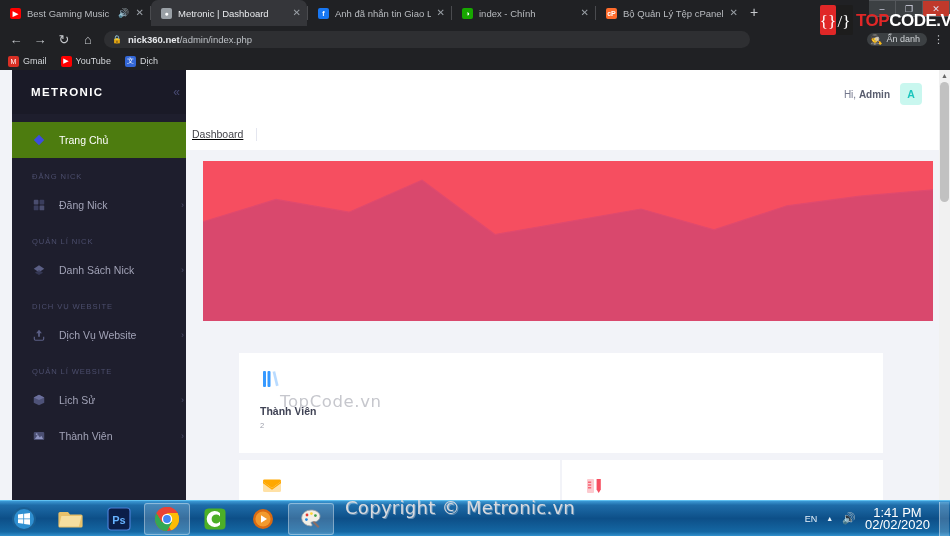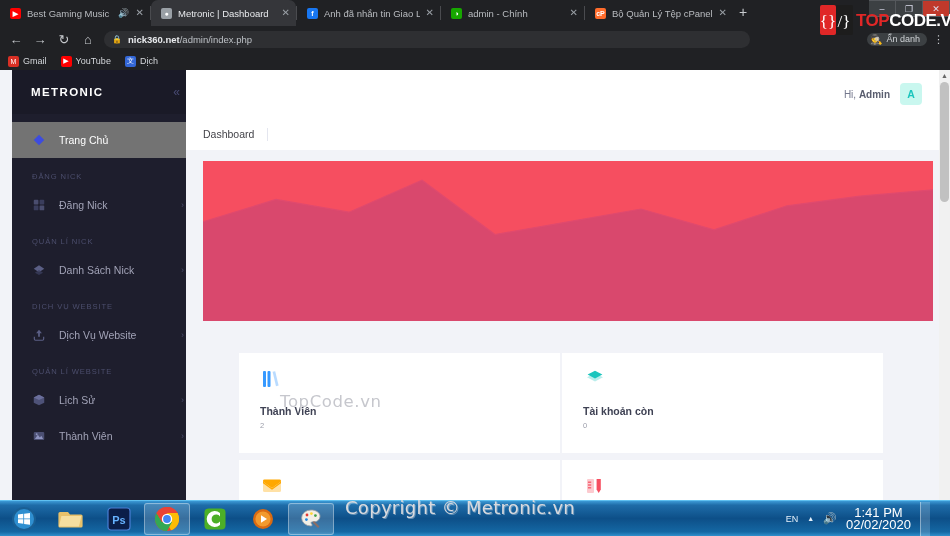--- a/index.html
+++ b/index.html
@@ -65,35 +65,35 @@
   .viewport { position:absolute; left:0; top:70px; width:950px; height:430px; background:#f2f3f8; overflow:hidden; }
 
   
   .sidebar { position:absolute; left:12px; top:0; width:186px; height:430px; background:#1e1e2d; }
   .brandbar { height:44px; display:flex; align-items:center; justify-content:space-between;
               padding:0 18px 0 19px; background:#1a1a27; }
   .brand { color:#fff; font-size:11.5px; font-weight:bold; letter-spacing:1.4px; }
   .collapse { color:#494b74; font-size:12px; }
   .navwrap { padding-top:8px; }
   .navitem { height:36px; display:flex; align-items:center; padding:0 14px 0 20px; gap:13px; position:relative; }
-  .navitem.active { background:#737373; }
+  .navitem.active { background:#4d7c0f; }
   .navitem .label { font-size:10.5px; color:#a2a3b7; white-space:nowrap; }
   .navitem.active .label { color:#fff; }
   .navitem .caret { margin-left:auto; color:#4b4d6b; font-size:9px; }
   .navicon { width:14px; height:14px; flex:0 0 14px; display:flex; align-items:center; justify-content:center; }
   .section { font-size:7.6px; letter-spacing:.9px; color:#4c4e6d; padding:14px 0 6px 20px; text-transform:uppercase; }
 
   
   .content { position:absolute; left:186px; top:0; right:0; height:430px; background:#f2f3f8; }
   .topbar { height:48px; background:#fff; display:flex; align-items:center; justify-content:flex-end; padding-right:28px; }
   .greet { font-size:10px; color:#74788d; margin-right:10px; }
   .greet b { color:#595d6e; font-weight:bold; }
   .avatar { width:22px; height:22px; border-radius:4px; background:#c9f7ef; color:#1bc5bd;
             display:flex; align-items:center; justify-content:center; font-size:10.5px; font-weight:bold; }
-  .subbar { height:32px; background:#fff; display:flex; align-items:center; padding-left:17px; }
+  .subbar { height:32px; background:#fff; display:flex; align-items:center; padding-left:6px;text-decoration:underline; }
   .subbar .crumb { font-size:10.5px; color:#434349; }
   .subbar .crumb-div { width:1px; height:13px; background:#e4e6ef; margin-left:13px; }
 
   .hero { position:relative; margin:11px 17px 0 17px; height:160px; background:#f64e60; overflow:hidden; }
   .hero svg { position:absolute; left:0; bottom:0; width:100%; height:100%; display:block; }
 
   .cards { position:absolute; left:239px; top:283px; width:644px; }
   .cardrow { display:flex; gap:2px; }
   .card { flex:1; background:#fff; height:100px; padding:14px 0 0 21px; position:relative; }
   .card.r2 { height:98px; }
@@ -111,21 +111,21 @@
   .sb-arrow { position:absolute; left:0; width:11px; height:11px; display:flex; align-items:center;
               justify-content:center; font-size:7px; color:#666; background:#f1f1f1; }
 
   
   .taskbar { position:absolute; left:0; bottom:0; width:950px; height:36px;
              background:linear-gradient(#3c9ad6 0%, #1e6ca8 12%, #0d4f88 50%, #1467a3 88%, #2f8fcc 100%);
              border-top:1px solid #5fc0f0; display:flex; align-items:center; }
   .startorb { width:48px; height:34px; display:flex; align-items:center; justify-content:center; }
   .tbitem { width:46px; height:32px; display:flex; align-items:center; justify-content:center; position:relative; }
   .tbitem.open { background:rgba(255,255,255,.18); border:1px solid rgba(255,255,255,.35); border-radius:3px; }
-  .tray { margin-left:auto; display:flex; align-items:center; gap:9px; padding-right:20px;
+  .tray { margin-left:auto; display:flex; align-items:center; gap:9px; padding-right:1px;
           color:#e6f2fb; font-size:9px; }
   .clock { text-align:center; line-height:12px; font-size:13px; color:#fff; }
   .showdesk { width:10px; height:34px; background:rgba(255,255,255,.18); border-left:1px solid rgba(255,255,255,.4); }
   .wm-bottom { left:345px; top:497px; font-size:18px; color:#d9dade; letter-spacing:.3px;
                text-shadow:1px 1px 0 rgba(255,255,255,.35); }
 
   
   .tclogo { position:absolute; left:820px; top:3px; display:flex; align-items:center; gap:2px; }
   .tcmark { width:34px; height:34px; position:relative; }
   .tctext { font-size:17px; font-weight:bold; letter-spacing:-.5px; line-height:1; }
@@ -140,35 +140,35 @@
   <div class="chrome">
 
     <div class="tabstrip">
         <div class="tab" style="width: 150px;">
           <span class="favicon" style="background: rgb(255, 0, 0);">▶</span>
           <span class="tab-title">Best Gaming Music Mix 202</span>
           <span class="tab-mute">🔊</span>
           <span class="tab-close" style="margin-left: auto;">✕</span>
         </div>
         <div class="tab-sep"></div>
-        <div class="tab active" style="width: 145px;">
+        <div class="tab active" style="width: 156px;">
           <span class="favicon" style="background: rgb(154, 160, 166);">●</span>
           <span class="tab-title">Metronic | Dashboard</span>
           <span class="tab-close" style="margin-left: auto;">✕</span>
         </div>
         <div class="tab-sep"></div>
         <div class="tab" style="width: 143px;">
           <span class="favicon" style="background: rgb(24, 119, 242);">f</span>
           <span class="tab-title">Anh đã nhắn tin Giao Luu - Cod</span>
           <span class="tab-close" style="margin-left: auto;">✕</span>
         </div>
         <div class="tab-sep"></div>
         <div class="tab" style="width: 143px;">
           <span class="favicon" style="background: rgb(23, 167, 0);">◑</span>
-          <span class="tab-title">admin - Chính</span>
+          <span class="tab-title">index - Chính</span>
           <span class="tab-close" style="margin-left: auto;">✕</span>
         </div>
         <div class="tab-sep"></div>
         <div class="tab" style="width: 148px;">
           <span class="favicon" style="background: rgb(255, 108, 44);">cP</span>
           <span class="tab-title">Bộ Quản Lý Tệp cPanel v3</span>
           <span class="tab-close" style="margin-left: auto;">✕</span>
         </div>
         <span class="newtab">+</span>
       </div>
@@ -325,30 +325,20 @@
           <span>
             <svg width="24" height="24" viewBox="0 0 24 24">
               <rect x="3" y="4" width="3" height="16" rx="1" fill="#3699ff"></rect>
               <rect x="7.5" y="4" width="3" height="16" rx="1" fill="#3699ff"></rect>
               <path d="M12.6 4.8 L15.2 4.2 L18.6 18.6 L16 19.2 Z" fill="#3699ff" opacity=".35"></path>
             </svg>
           </span>
           <div class="ctitle">Thành Viên</div>
           <div class="cval">2</div>
         </div>
-        <div class="card">
-          <span>
-            <svg width="24" height="24" viewBox="0 0 24 24">
-              <path d="M12 14.5 L4 10.2 L12 5.9 L20 10.2 Z" fill="#1bc5bd" opacity=".3"></path>
-              <path d="M12 11.5 L4.6 7.6 L12 3.7 L19.4 7.6 Z" fill="#1bc5bd"></path>
-            </svg>
-          </span>
-          <div class="ctitle">Tài khoản còn</div>
-          <div class="cval">0</div>
-        </div>
       </div>
       <div class="cardgap"></div>
       <div class="cardrow">
         <div class="card r2">
           <span>
             <svg width="24" height="24" viewBox="0 0 24 24">
               <rect x="3" y="6.5" width="18" height="11.5" rx="1.5" fill="#ffa800" opacity=".35"></rect>
               <path d="M3 7.4 L12 14 L21 7.4 L21 6.8 A1.4 1.4 0 0 0 19.6 5.6 L4.4 5.6 A1.4 1.4 0 0 0 3 6.8 Z" fill="#ffa800"></path>
               <path d="M3 7.6 L12 14.2 L21 7.6 L21 9.2 L12 15.8 L3 9.2 Z" fill="#ffa800"></path>
             </svg>

